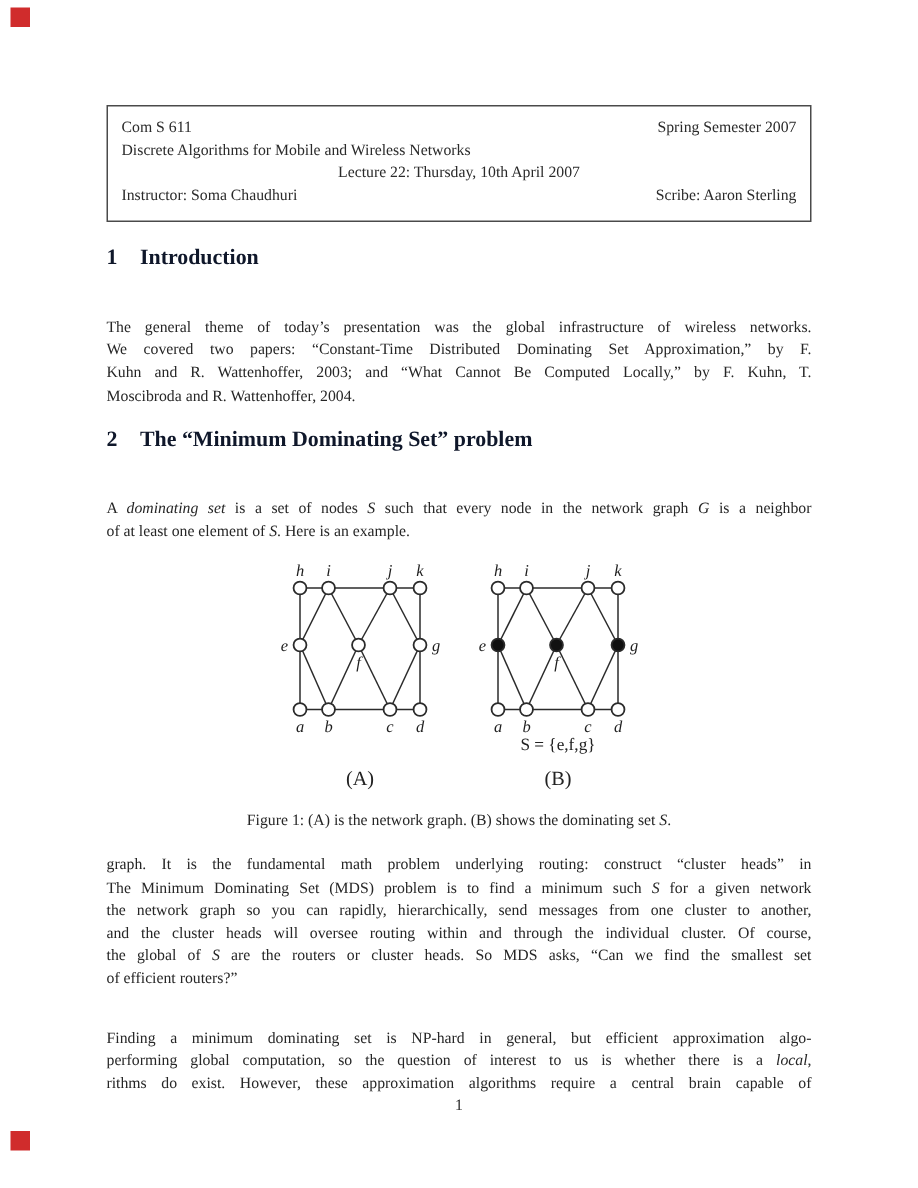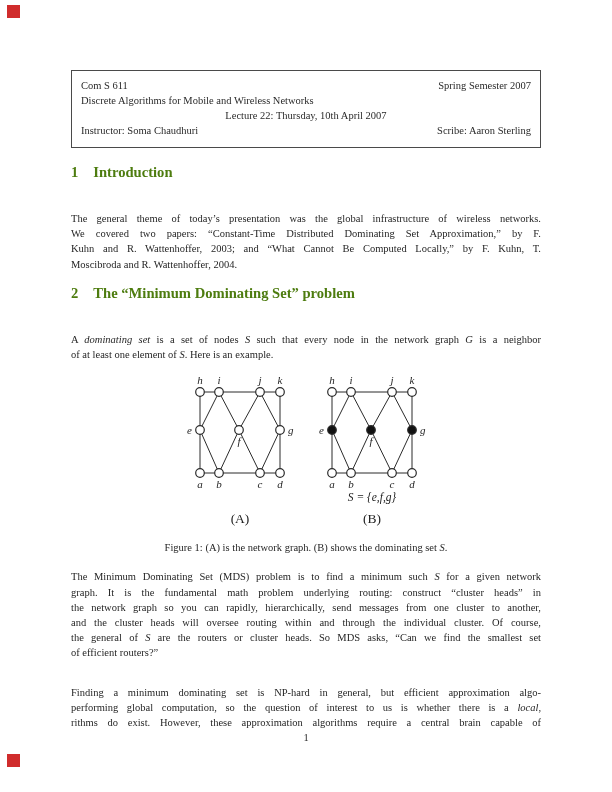--- a/index.html
+++ b/index.html
@@ -9,35 +9,35 @@
   }
   .corner-marker{position:absolute;left:7px;width:13px;height:13px;}
   .corner-marker.top{top:5px;}
   .corner-marker.bottom{top:754px;}
   .content{position:absolute;left:71px;top:0;width:470px;}
   .header-box{margin-top:70px;border:1px solid #4a4a4a;padding:7px 9px 9px 9px;font-size:10.5px;line-height:15px;color:#2a2a2a;}
   .hrow{display:flex;justify-content:space-between;}
   .hrow.single{display:block;}
   .lecture{text-align:center;}
   .hrow.bottom{}
-  h2.sec{font-size:14.6px;font-weight:bold;margin:0;color:#4d7c0f;line-height:19px;}
+  h2.sec{font-size:14.6px;font-weight:bold;margin:0;color:#0f172a;line-height:19px;}
   .sec .num{margin-right:15px;}
   #sec1{margin-top:15px;}
   #sec2{margin-top:12px;}
   .para{margin-top:29px;font-size:10.5px;line-height:15.2px;color:#262626;}
   #para-mds{margin-top:14px;}
   #para-np{margin-top:24px;}
   .line{text-align:justify;text-align-last:justify;}
   .line.last{text-align-last:left;}
   .it{font-style:italic;}
   .figure{margin-top:14px;}
   .graphs{display:flex;justify-content:center;align-items:flex-start;gap:18px;}
   .graph{display:flex;flex-direction:column;align-items:center;}
   .graph svg text{font:italic 11px "Liberation Serif", serif;fill:#1e1e1e;}
-  .setlabel{height:17px;font-size:11.5px;font-style:italic;margin-top:1px;color:#222;}
+  .setlabel{height:17px;font-size:11.5px;margin-top:1px;color:#222;}
   .glabel{font-size:13.5px;margin-top:3px;color:#222;}
   .caption{margin-top:13px;}
   .caption .line{text-align:left;text-align-last:center;}
   .page-number{position:absolute;top:732px;left:0;width:470px;text-align:center;font-size:10.5px;color:#2a2a2a;}
 </style>
 </head>
 <body>
 
 <div class="corner-marker top" style="background: rgb(208, 44, 44);"></div>
 <div class="corner-marker bottom" style="background: rgb(208, 44, 44);"></div>
@@ -169,25 +169,25 @@
         <div class="setlabel">S = {e,f,g}</div>
         <div class="glabel">(B)</div>
       </div>
     </div>
     <div class="para caption">
         <div class="line last"><span>Figure 1: (A) is the network graph. (B) shows the dominating set </span><span class="it">S</span><span>.</span></div>
       </div>
   </div>
 
   <div class="para" id="para-mds">
+      <div class="line"><span>graph.  It is the fundamental math problem underlying routing: construct “cluster heads” in</span></div>
       <div class="line"><span>The Minimum Dominating Set (MDS) problem is to find a minimum such </span><span class="it">S</span><span> for a given network</span></div>
-      <div class="line"><span>graph.  It is the fundamental math problem underlying routing: construct “cluster heads” in</span></div>
       <div class="line"><span>the network graph so you can rapidly, hierarchically, send messages from one cluster to another,</span></div>
       <div class="line"><span>and the cluster heads will oversee routing within and through the individual cluster.  Of course,</span></div>
-      <div class="line"><span>the general of </span><span class="it">S</span><span> are the routers or cluster heads. So MDS asks, “Can we find the smallest set</span></div>
+      <div class="line"><span>the global of </span><span class="it">S</span><span> are the routers or cluster heads. So MDS asks, “Can we find the smallest set</span></div>
       <div class="line last"><span>of efficient routers?”</span></div>
     </div>
   <div class="para" id="para-np">
       <div class="line"><span>Finding a minimum dominating set is NP-hard in general, but efficient approximation algo-</span></div>
       <div class="line"><span>performing global computation, so the question of interest to us is whether there is a </span><span class="it">local</span><span>,</span></div>
       <div class="line"><span>rithms do exist.  However, these approximation algorithms require a central brain capable of</span></div>
     </div>
 
   <div class="page-number">1</div>
 </div>

